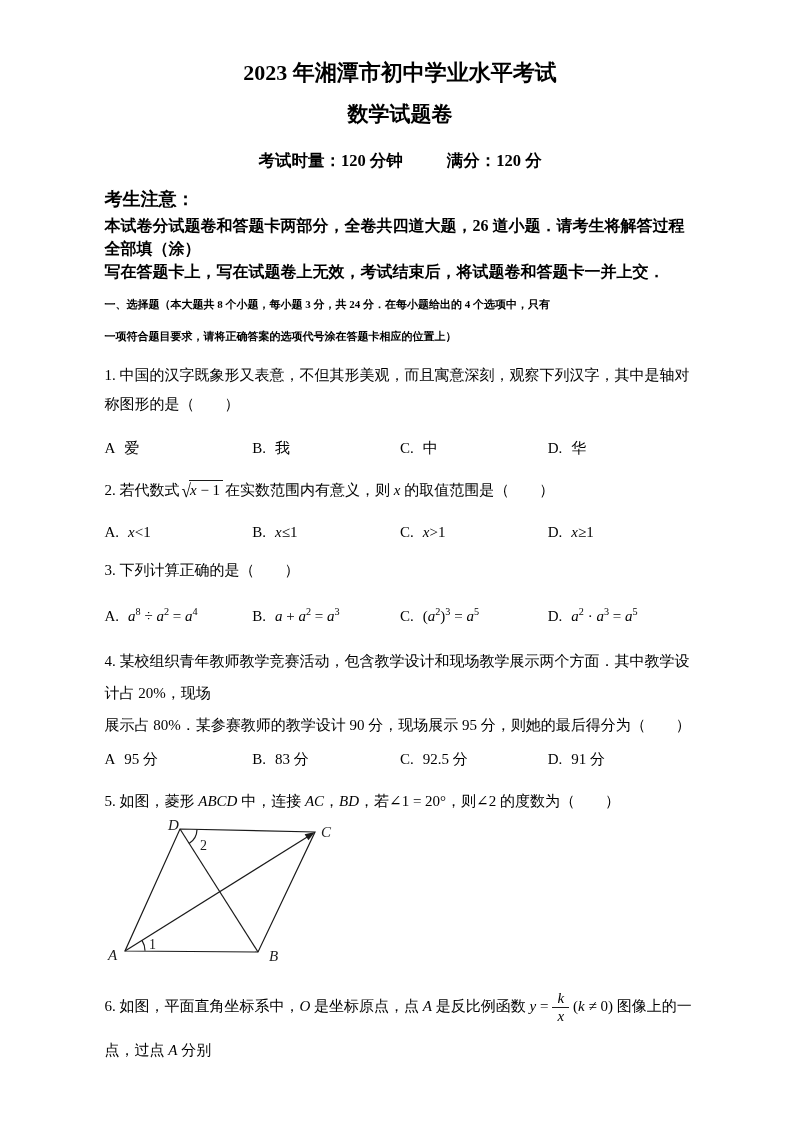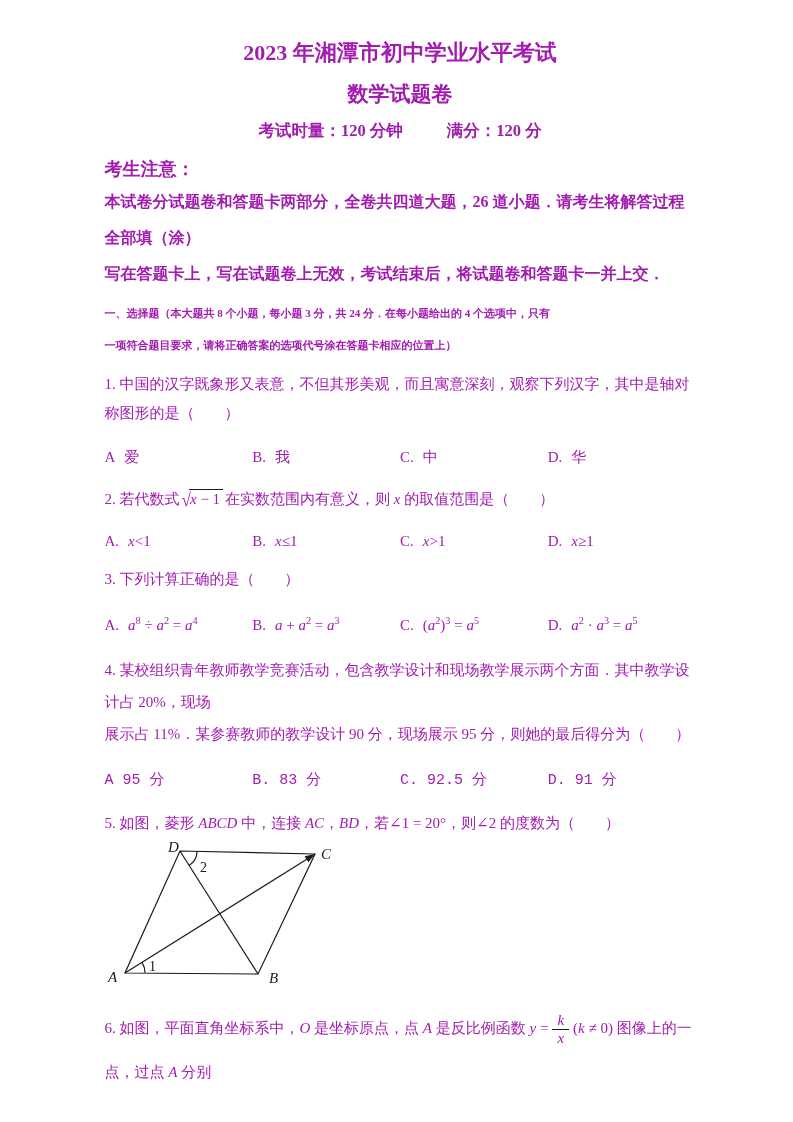--- a/index.html
+++ b/index.html
@@ -3,57 +3,57 @@
 <meta charset="utf-8">
 <style>
   * { box-sizing: border-box; }
   html, body { margin: 0; padding: 0; background: #ffffff; }
   .page {
     position: relative;
     width: 724px;
     height: 1122px;
     margin: 0 auto;
     background: #ffffff;
-    color: #a21caf;
+    color: #000000;
     font-family: "Liberation Serif", "DejaVu Serif", serif;
-    padding: 36px 63px 0 70px;
+    padding: 56px 63px 0 70px;
     overflow: hidden;
   }
   .title {
     margin: 0;
     font-size: 22px;
     font-weight: 700;
     text-align: center;
     line-height: 34px;
   }
   .subtitle {
     margin: 8px 0 0 0;
     font-size: 21px;
     font-weight: 700;
     text-align: center;
     line-height: 32px;
   }
   .exam-info {
-    margin-top: 7px;
+    margin-top: 17px;
     text-align: center;
     font-weight: 700;
     font-size: 16.5px;
     line-height: 28px;
   }
   .exam-info .gap { display: inline-block; width: 44px; }
   .notice-heading {
     margin-top: 9px;
     font-weight: 700;
     font-size: 18px;
     line-height: 30px;
   }
   .notice-line {
     font-weight: 700;
     font-size: 16px;
-    line-height: 36px;
+    line-height: 23px;
   }
   .section-heading { margin-top: 5px; }
   .section-heading > div {
     font-weight: 700;
     font-size: 11px;
     line-height: 32px;
   }
   .question { margin-top: 9px; }
   .stem { font-size: 15px; line-height: 29px; }
   .stem-tall { line-height: 44px; }
@@ -131,22 +131,22 @@
     <div class="options">
       <span class="opt"><span class="opt-label">A.</span><span class="opt-text"><i>a</i><sup>8</sup> ÷ <i>a</i><sup>2</sup> = <i>a</i><sup>4</sup></span></span>
       <span class="opt"><span class="opt-label">B.</span><span class="opt-text"><i>a</i> + <i>a</i><sup>2</sup> = <i>a</i><sup>3</sup></span></span>
       <span class="opt"><span class="opt-label">C.</span><span class="opt-text">(<i>a</i><sup>2</sup>)<sup>3</sup> = <i>a</i><sup>5</sup></span></span>
       <span class="opt"><span class="opt-label">D.</span><span class="opt-text"><i>a</i><sup>2</sup> · <i>a</i><sup>3</sup> = <i>a</i><sup>5</sup></span></span>
     </div>
   </section>
 
   <section class="question q4" style="margin-top:12px;">
     <div class="stem" style="line-height:32px;">4. 某校组织青年教师教学竞赛活动，包含教学设计和现场教学展示两个方面．其中教学设计占 20%，现场</div>
-    <div class="stem" style="line-height:32px;">展示占 11%．某参赛教师的教学设计 90 分，现场展示 95 分，则她的最后得分为（　　）</div>
-    <div class="options" style="margin-top:16px;font-family:Liberation Mono, monospace;">
+    <div class="stem" style="line-height:32px;">展示占 80%．某参赛教师的教学设计 90 分，现场展示 95 分，则她的最后得分为（　　）</div>
+    <div class="options" style="margin-top:3px;">
       <span class="opt"><span class="opt-label">A</span><span class="opt-text">95 分</span></span>
       <span class="opt"><span class="opt-label">B.</span><span class="opt-text">83 分</span></span>
       <span class="opt"><span class="opt-label">C.</span><span class="opt-text">92.5 分</span></span>
       <span class="opt"><span class="opt-label">D.</span><span class="opt-text">91 分</span></span>
     </div>
   </section>
 
   <section class="question q5" style="margin-top:13px;">
     <div class="stem">5. 如图，菱形 <i>ABCD</i> 中，连接 <i>AC</i>，<i>BD</i>，若∠1 = 20°，则∠2 的度数为（　　）</div>
     <div class="figure-wrap">

